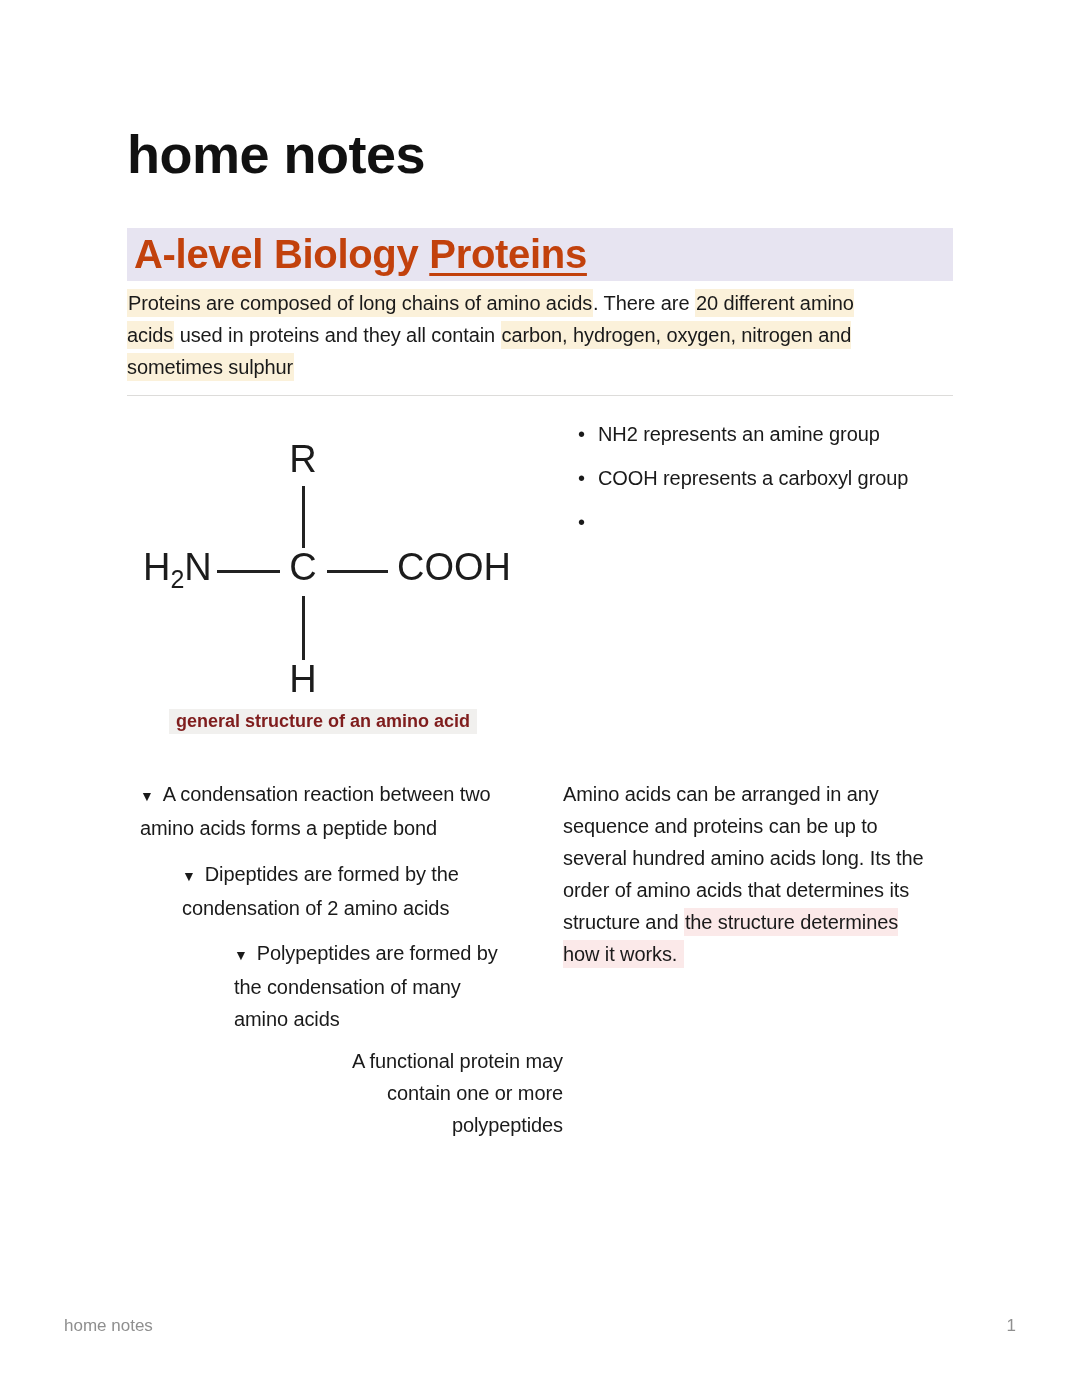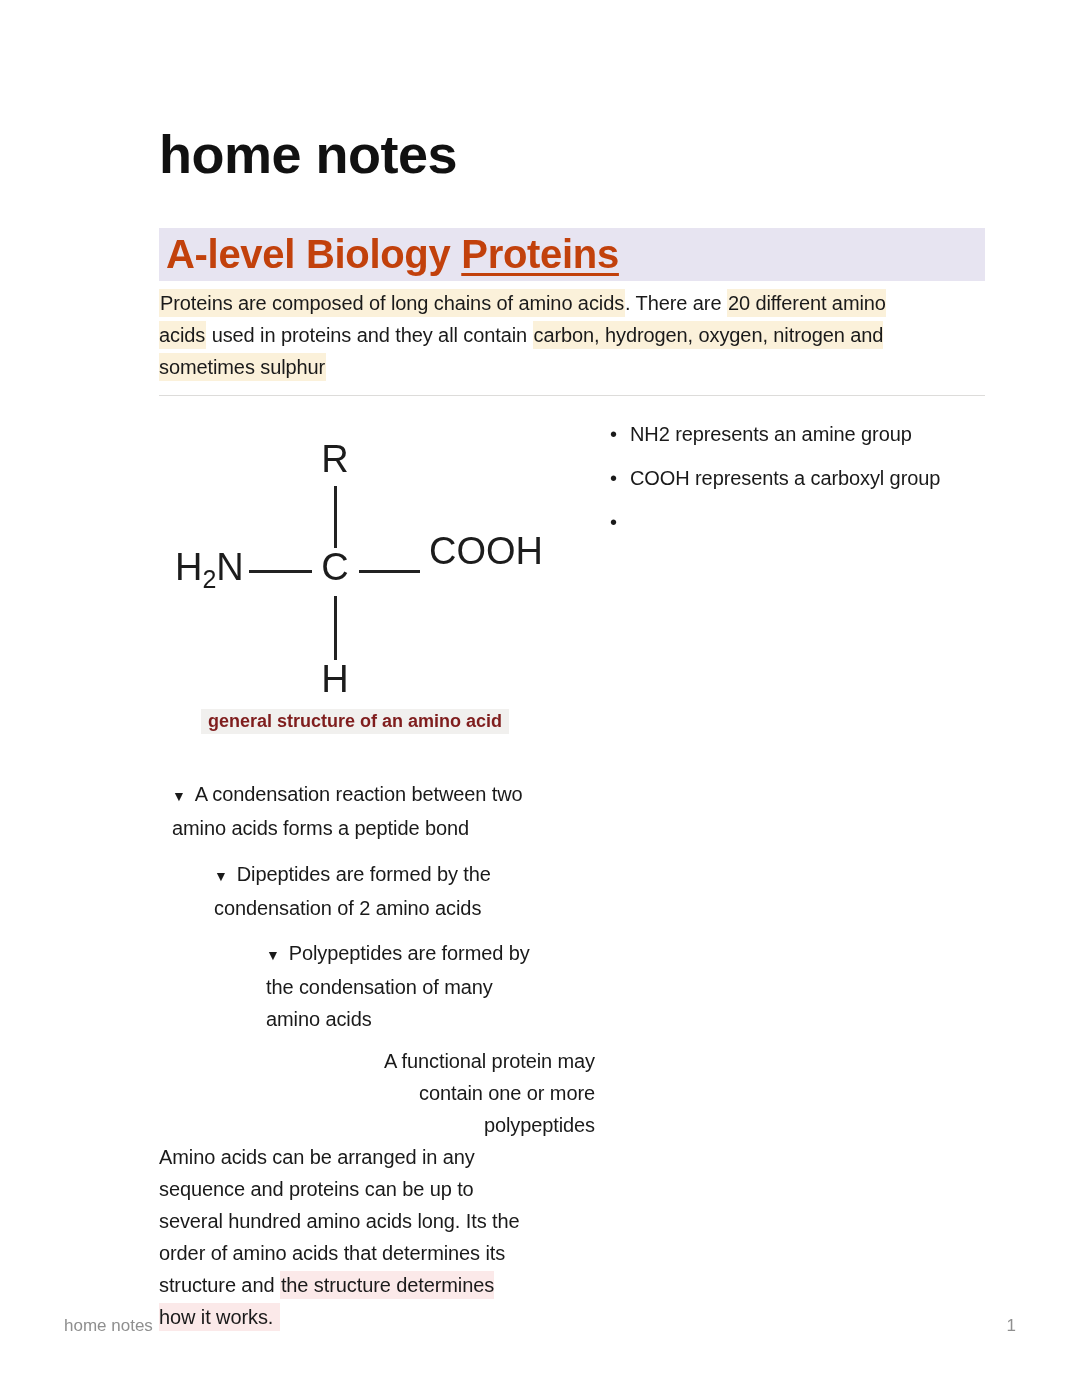--- a/index.html
+++ b/index.html
@@ -4,21 +4,21 @@
 <style>
   * { margin:0; padding:0; box-sizing:border-box; }
   html,body { width:1080px; height:1397px; }
   body {
     background:#ffffff;
     font-family:"Liberation Sans", sans-serif;
     color:#1a1a1a;
     position:relative;
     overflow:hidden;
   }
-  .page { width:1080px; height:1397px; position:relative;padding-left:32px; }
+  .page { width:1080px; height:1397px; position:relative; }
   .content { margin:0 127px; width:826px; }
 
   h1.title {
     padding-top:122px;
     font-size:54px;
     line-height:64px;
     font-weight:700;
     color:#111111;
     letter-spacing:-0.5px;
   }
@@ -50,38 +50,38 @@
   .hl-pink   { background:#FBE9E9; padding:3px 1px; }
 
   hr.divider {
     border:none;
     border-top:1px solid #DDDCDA;
     margin-top:12px;
   }
 
   .row { display:flex; }
   .row1 { margin-top:28px; }
-  .row2 { margin-top:38px;flex-direction:column; }
+  .row2 { margin-top:38px; }
   .col-left  { width:436px; flex:none; }
   .col-right { flex:1; min-width:0; }
 
   
   figure.diagram { position:relative; height:316px; }
   .atom {
     position:absolute;
     font-size:38px;
     line-height:1;
     color:#1c1c1c;
     white-space:nowrap;
   }
   .centered { transform:translateX(-50%); }
   .atom-r    { left:176px; top:16px; }
   .atom-h2n  { left:16px;  top:124px; }
   .atom-c    { left:176px; top:124px; }
-  .atom-cooh { left:270px; top:108px;text-align:center; }
+  .atom-cooh { left:270px; top:124px;text-align:center; }
   .atom-h    { left:176px; top:236px; }
   .sub { font-size:25px; vertical-align:-8px; }
   .bond { position:absolute; background:#222222; }
   .bond-top    { left:175px; top:62px;  width:3px;  height:62px; }
   .bond-bottom { left:175px; top:172px; width:3px;  height:64px; }
   .bond-left   { left:90px;  top:146px; width:63px; height:3px; }
   .bond-right  { left:200px; top:146px; width:61px; height:3px; }
   figcaption.caption {
     position:absolute;
     top:285px; left:196px;

